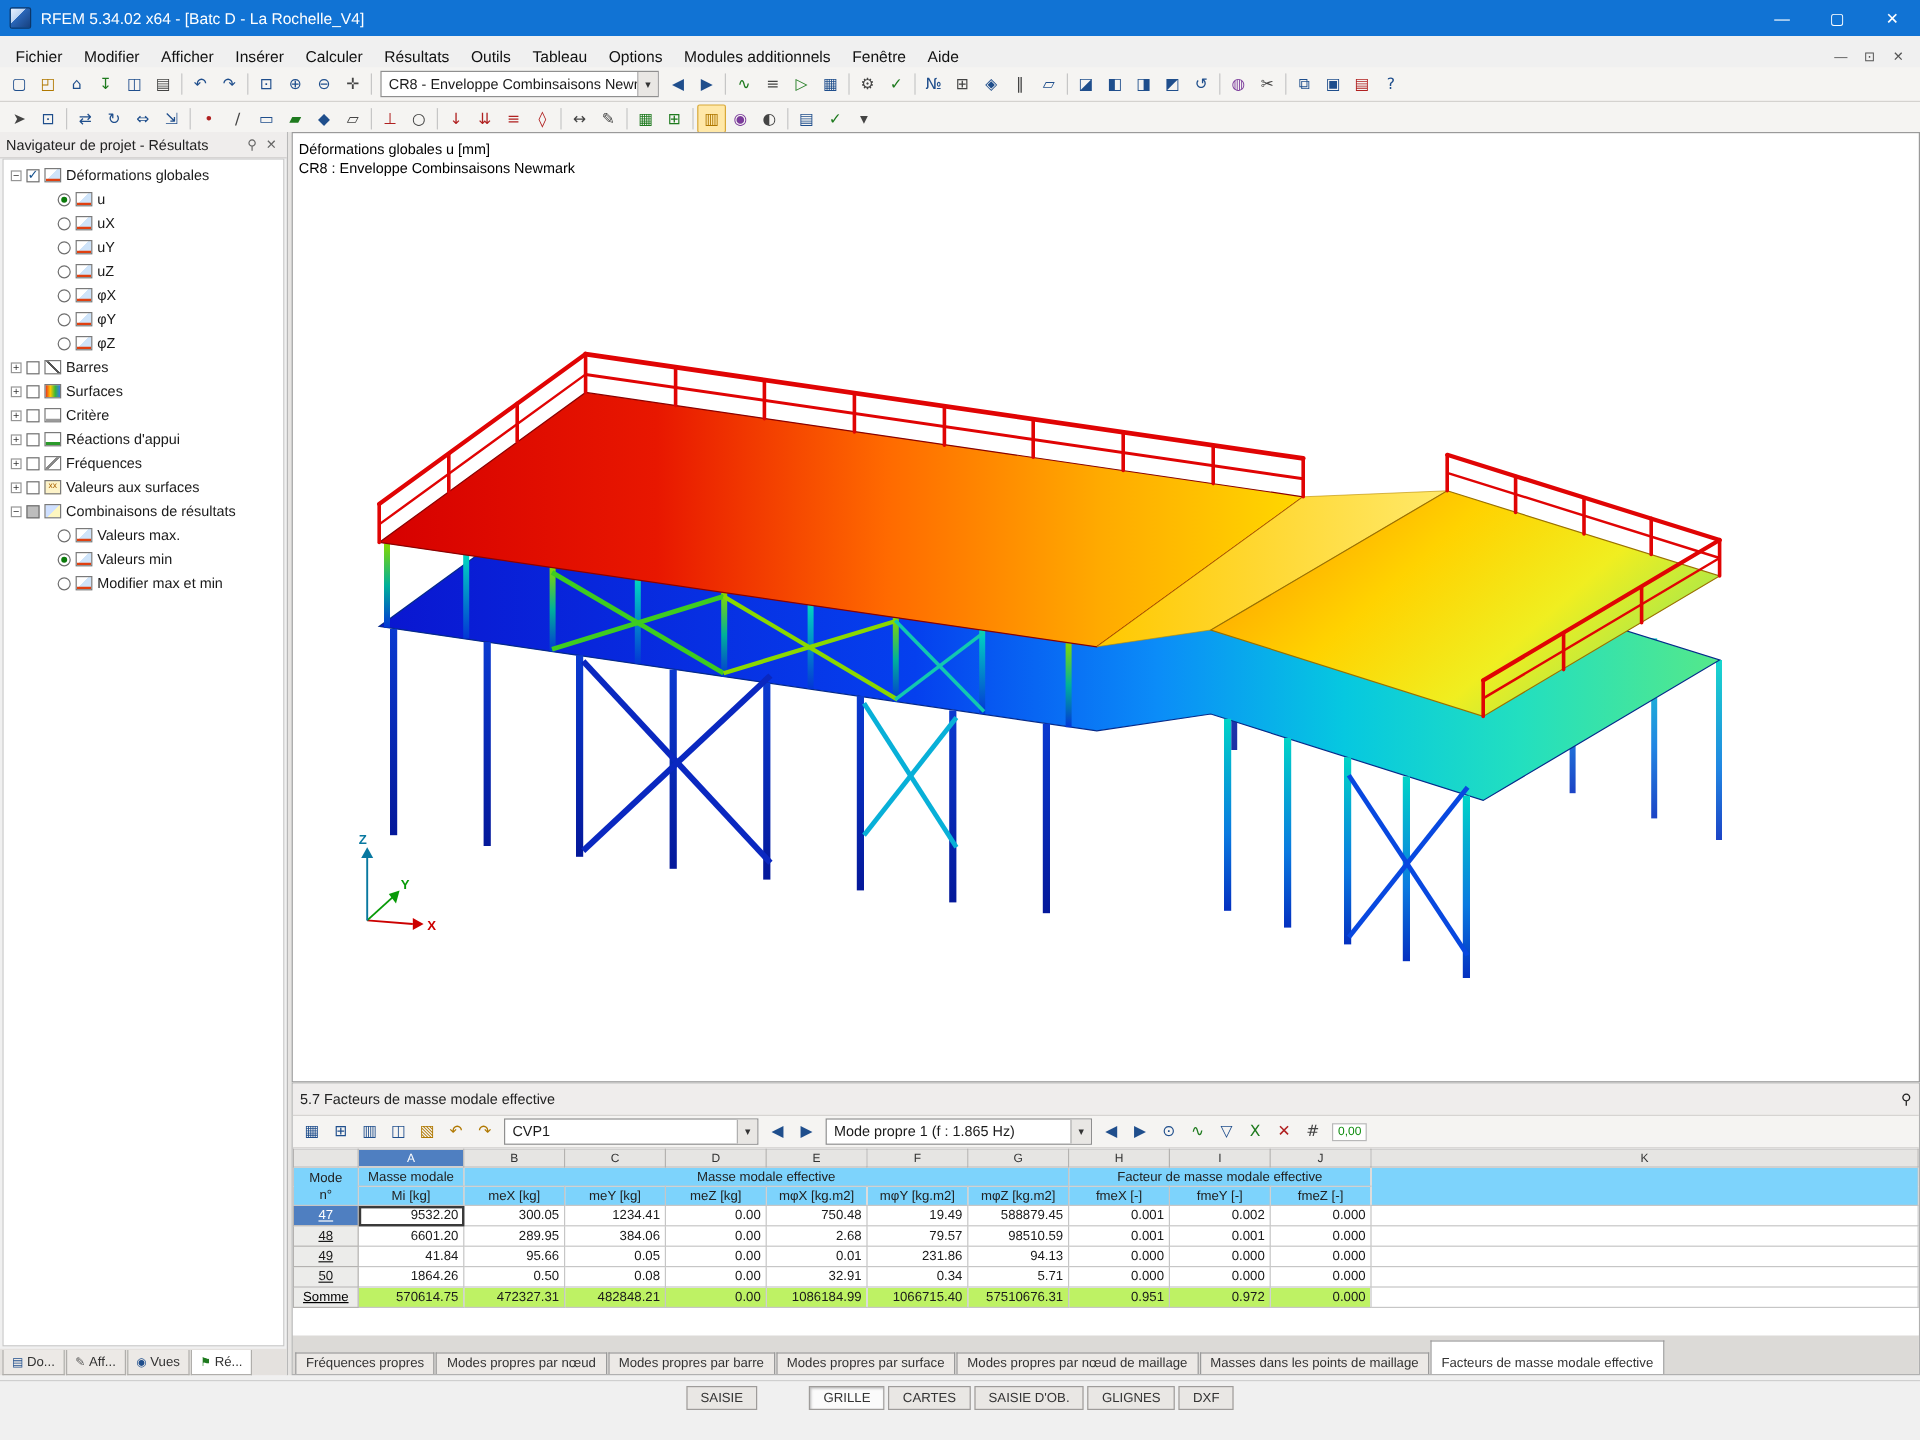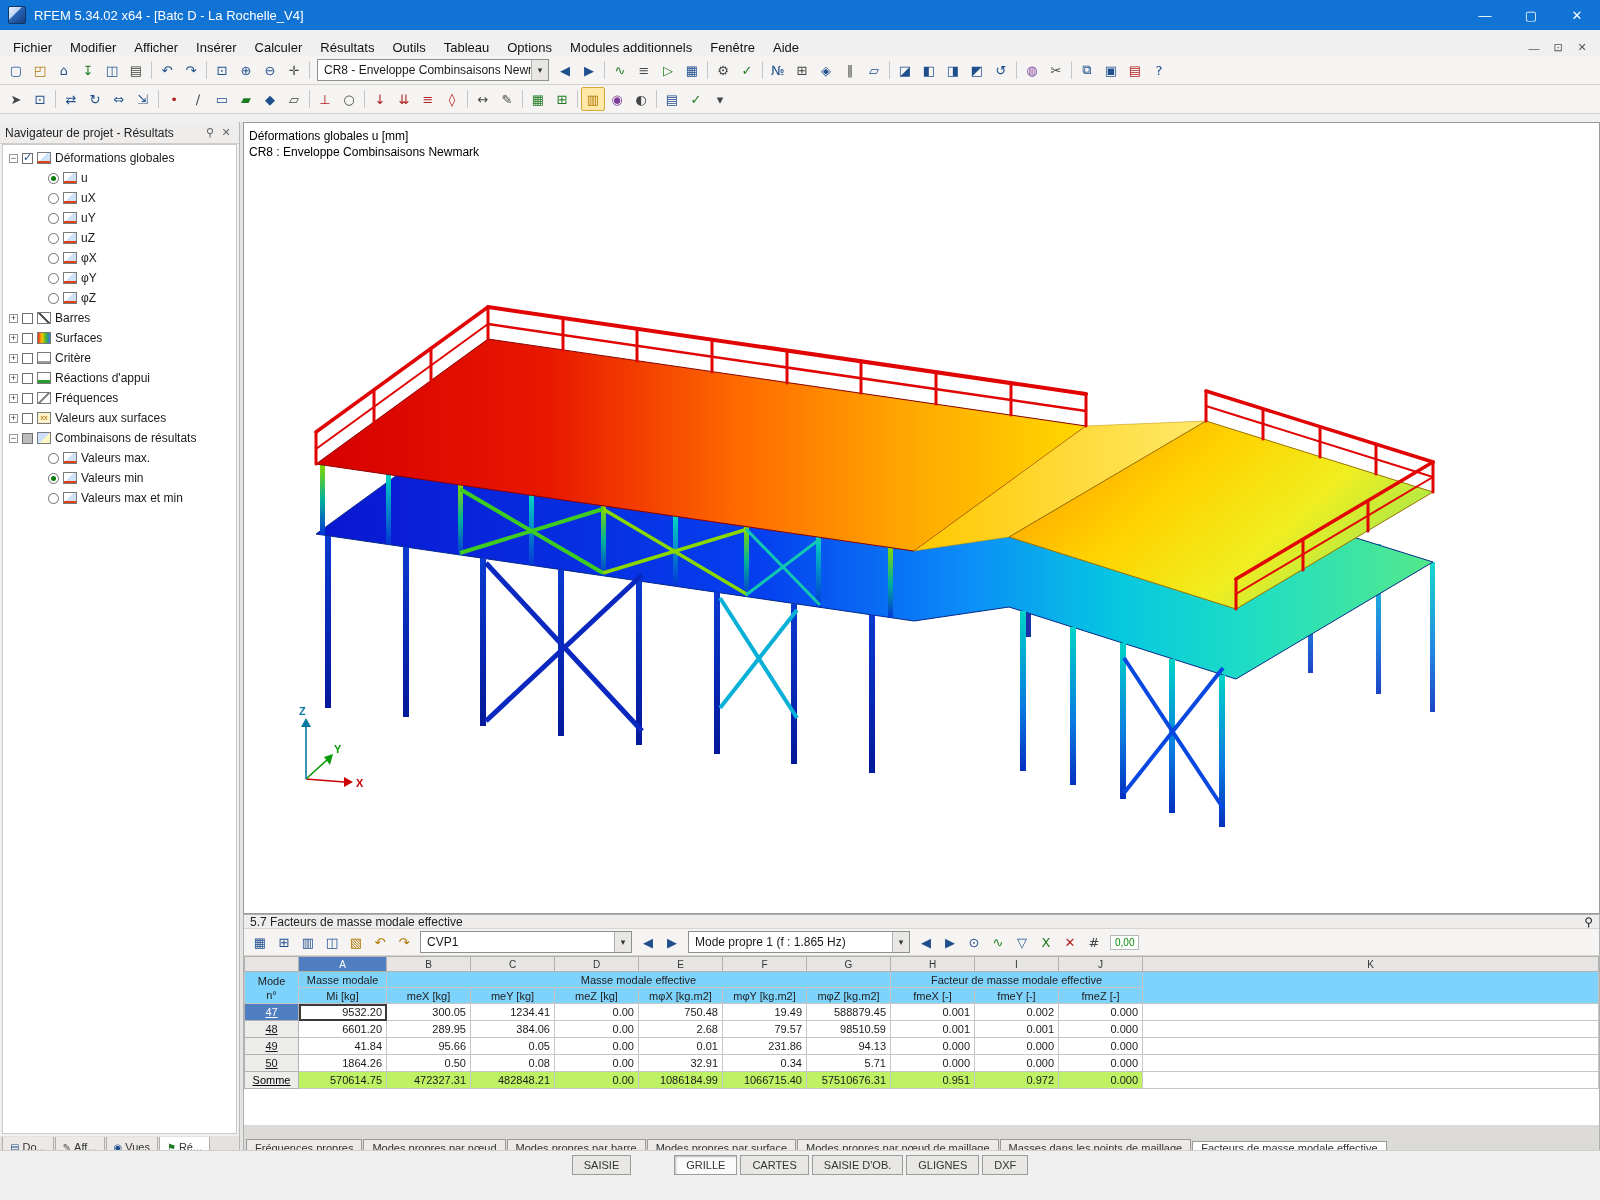--- a/index.html
+++ b/index.html
@@ -40,21 +40,21 @@
   .tb[data-c="b"]{color:#1f4e8c} .tb[data-c="g"]{color:#1e7a1e} .tb[data-c="y"]{color:#b07800}
   .tb[data-c="r"]{color:#b02020} .tb[data-c="k"]{color:#444} .tb[data-c="m"]{color:#7a3a9a}
   .combo { height:22px; background:#fff; border:1px solid #8f8f8f; display:flex; align-items:center;
            margin:0 4px; }
   .combo-text { padding:0 6px; font-size:12px; white-space:nowrap; overflow:hidden; flex:1; }
   .combo-arrow { width:17px; height:100%; background:#e9e7e4; border-left:1px solid #b0b0b0;
                  display:flex; align-items:center; justify-content:center; font-size:9px; color:#333; }
   .maincombo { width:232px; }
 
   
-  .main { position:absolute; left:0; top:122px; width:1600px; height:1036px; }
+  .main { position:absolute; left:0; top:110px; width:1600px; height:1036px; }
 
   
   .nav { position:absolute; left:0; top:0; width:240px; height:1036px; background:#f0f0f0;
          border-right:1px solid #b8b8b8; display:flex; flex-direction:column; }
   .nav-title { height:22px; background:#efedec; border-bottom:1px solid #d0cecc;
                display:flex; align-items:center; padding:0 5px; font-size:12px; color:#222; }
   .nav-title .spacer { flex:1; }
   .nav-title .navico { width:16px; text-align:center; color:#666; font-size:11px; }
   .tree { flex:1; background:#fff; border:1px solid #c8c8c8; margin:0 2px 2px 2px; padding-top:3px;
           overflow:hidden; }
@@ -95,21 +95,21 @@
   
   .viewport { position:absolute; left:243px; top:0; width:1357px; height:792px; background:#ffffff;
               border:1px solid #9a9a9a; overflow:hidden; }
   .vcap { position:absolute; left:5px; font-size:12px; color:#000; }
   .vcap1 { top:6px; } .vcap2 { top:22px; }
   .viewport svg { position:absolute; left:0; top:0; }
 
   
   .bpanel { position:absolute; left:243px; top:792px; width:1357px; height:244px; background:#f0efed;
             border:1px solid #b0b0b0; display:flex; flex-direction:column; }
-  .bp-title { height:14px; display:flex; align-items:center; padding:0 6px; font-size:12px;
+  .bp-title { height:27px; display:flex; align-items:center; padding:0 6px; font-size:12px;
               background:#efedec; border-bottom:1px solid #d6d4d2; color:#222; }
   .bp-title .spacer { flex:1; }
   .bp-toolbar { height:27px; display:flex; align-items:center; padding:0 4px; background:#f5f4f2;
                 border-bottom:1px solid #d4d2cf; }
   .pcombo1 { width:212px; } .pcombo2 { width:222px; }
   .badge { font-size:10px; color:#0a8a0a; border:1px solid #b8b8b8; background:#fff; padding:1px 4px; margin-left:4px; }
   .tablewrap { flex:1; background:#fff; overflow:hidden; }
 
   table { border-collapse:collapse; table-layout:fixed; width:100%; font-size:11px; }
   th, td { border:1px solid #c6c6c6; overflow:hidden; white-space:nowrap; }
@@ -122,21 +122,21 @@
   tbody td.rowhead { background:#ececea; border-color:#b4b2b0; text-align:center; padding:0;text-decoration:underline; }
   tr[data-state="selected"] td.rowhead { background:#4f7fc1; color:#fff; }
   tr[data-state="selected"] td:nth-child(2) { outline:2px solid #3a3a3a; outline-offset:-2px; }
   tr[data-state="sum"] td { background:#bef264; }
   tr[data-state="sum"] td.rowhead { background:#ececea; color:#000; }
   tr[data-state="sum"] td:last-child { background:#fff; }
 
   .sheettabs { height:32px; display:flex; align-items:flex-end; background:#dcdad7; padding:0 2px; gap:1px; }
   .stab { font-size:11px; padding:2px 8px 3px 8px; background:#ece9e6; border:1px solid #9a9a9a;
           border-bottom:none; color:#333; }
-  .stab[data-active="true"] { background:#fff; padding-top:0; }
+  .stab[data-active="true"] { background:#fff; padding-top:12px; }
 
   
   .statusbar { position:absolute; left:0; top:1150px; width:1600px; height:50px; background:#f0f0f0;
                border-top:1px solid #cfcfcf; display:flex; justify-content:center; align-items:flex-start;
                padding-top:4px; gap:3px; }
   .sbtn { font-size:11px; padding:3px 11px; background:#e9e7e4; border:1px solid #9e9c9a; color:#333; }
   .sbtn[data-active="true"] { background:#fbfbfb; box-shadow:inset 1px 1px 2px rgba(0,0,0,.25);margin-left:40px; }
 </style>
 </head>
 <body>
@@ -399,21 +399,21 @@
           <span class="exp" data-exp="none"></span>
           <span class="chk" data-check="radio-on"></span>
           <span class="nicon" data-icon="deform"></span>
           <span class="tlabel">Valeurs min</span>
         </div>
 
         <div class="titem" data-level="1">
           <span class="exp" data-exp="none"></span>
           <span class="chk" data-check="radio-off"></span>
           <span class="nicon" data-icon="deform"></span>
-          <span class="tlabel">Valeurs max et min</span>
+          <span class="tlabel">Modifier max et min</span>
         </div>
 
     </div>
     <div class="minitabs">
 
         <div class="mtab" data-active="false">
           <span class="mico" data-c="b">▤</span>
           <span>Do...</span>
         </div>
 

